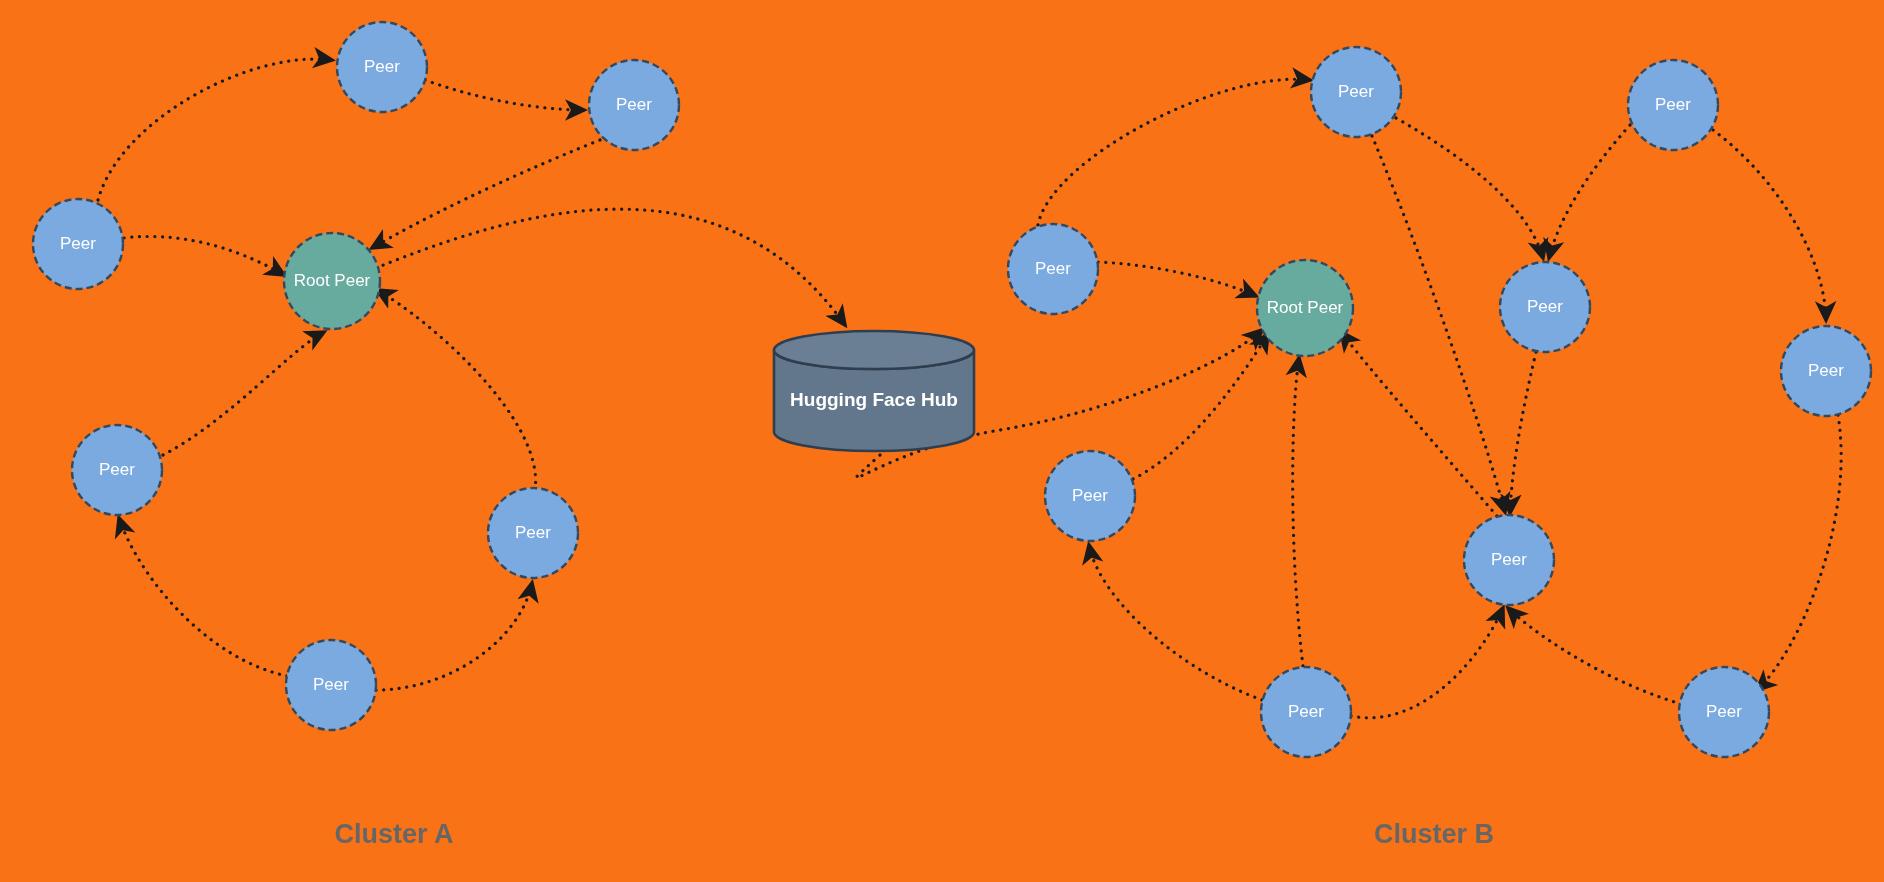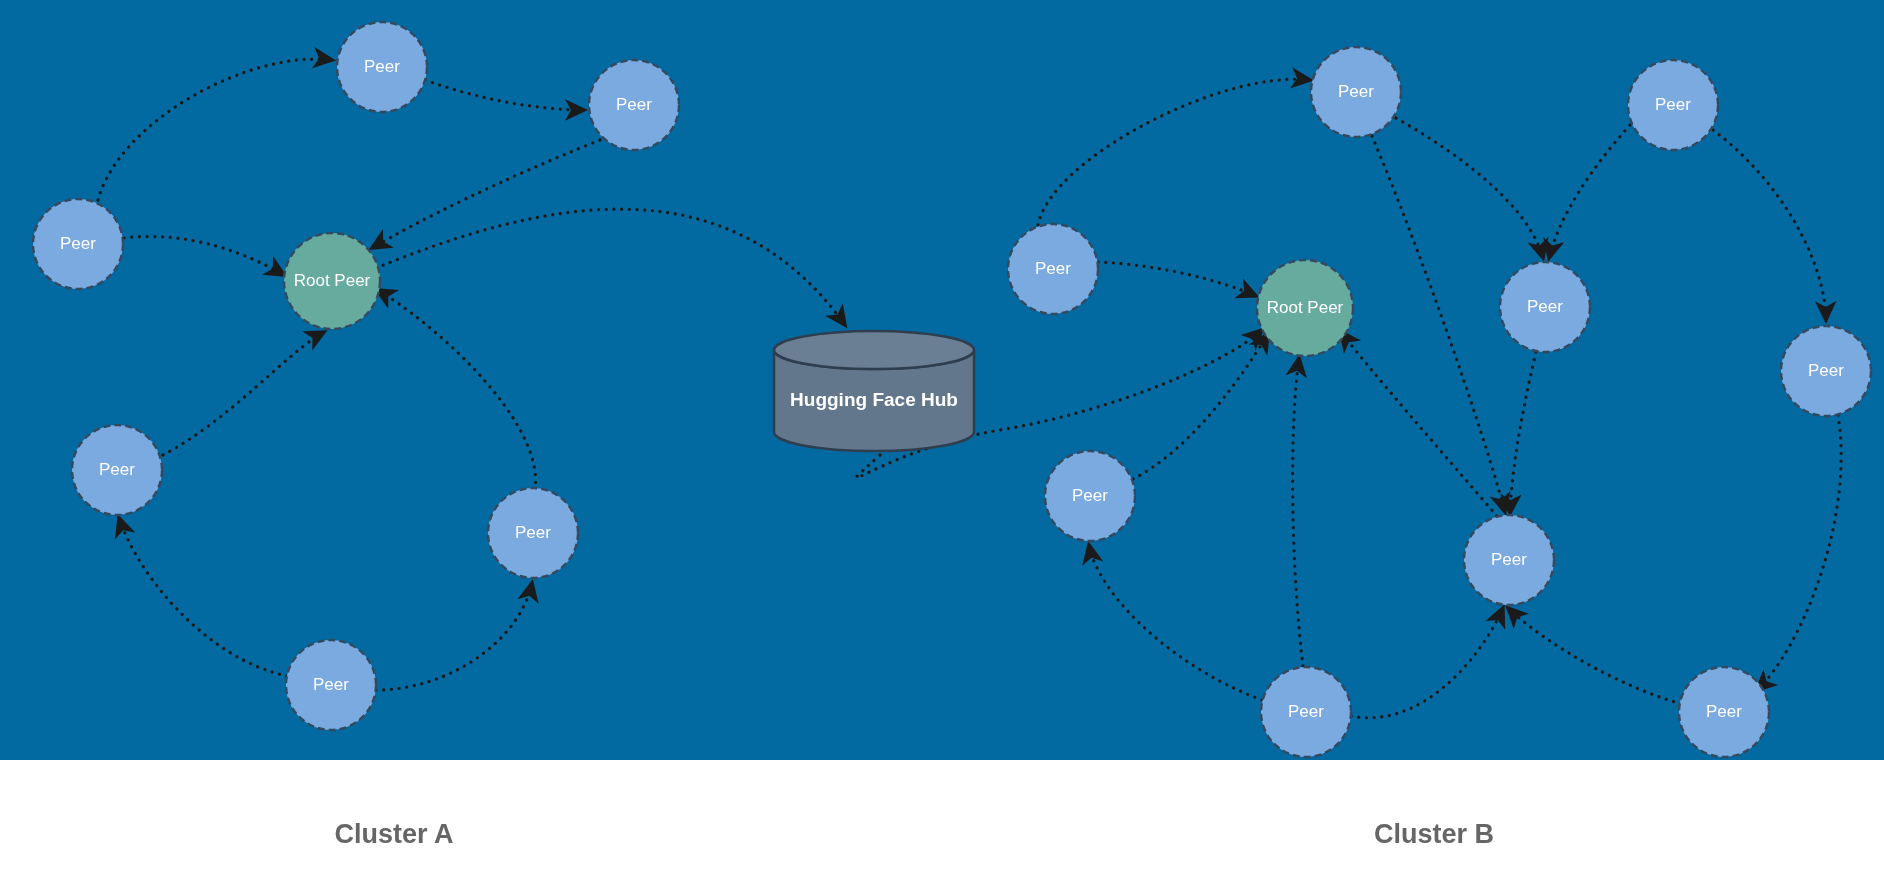--- a/index.html
+++ b/index.html
@@ -9,22 +9,22 @@
   }
   body {
     width: 1884px;
     height: 882px;
     font-family: "Liberation Sans", sans-serif;
     overflow: hidden;
   }
   #diagram-root {
     position: relative;
     width: 1884px;
-    height: 760px;
-    background: #0369a1;
+    height: 882px;
+    background: #f97316;
   }
   svg#net {
     display: block;
     width: 1884px;
     height: 882px;
   }
   .node-label {
     font-family: "Liberation Sans", sans-serif;
     font-size: 17px;
     fill: #ffffff;

